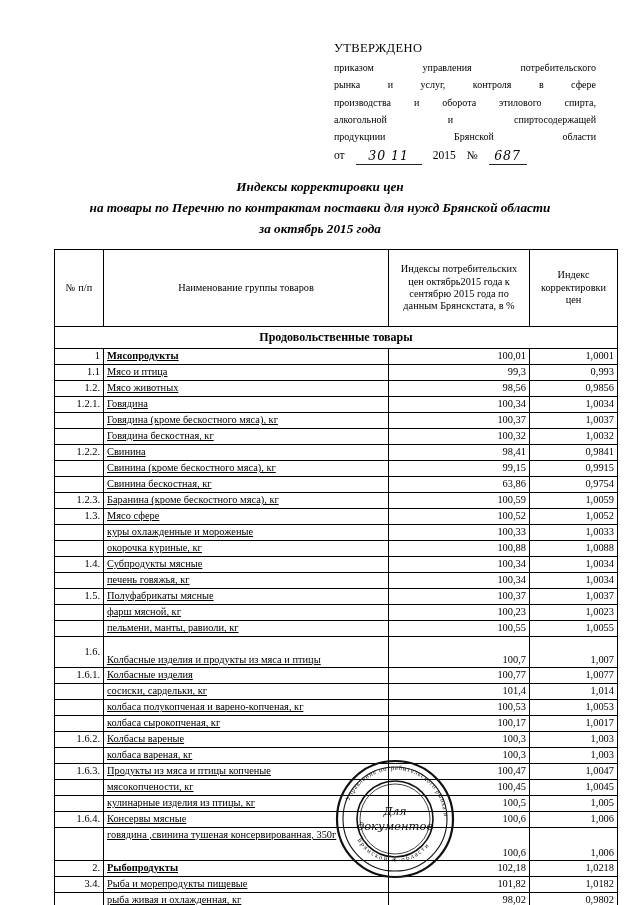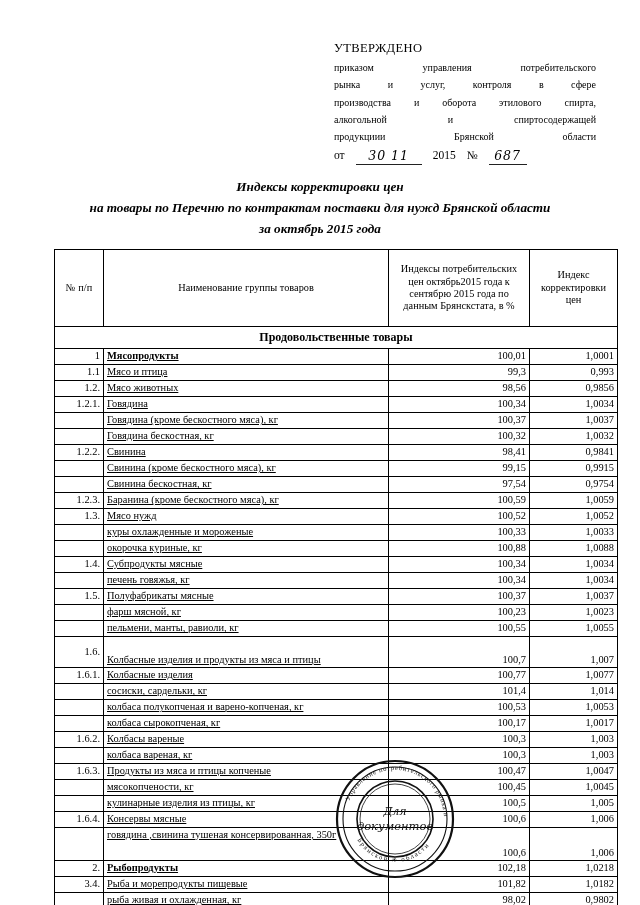--- a/index.html
+++ b/index.html
@@ -243,32 +243,32 @@
           </tr>
           <tr class="data">
             <td class="c-num-cell"></td>
             <td class="c-name-cell">Свинина (кроме бескостного мяса), кг</td>
             <td class="c-val">99,15</td>
             <td class="c-val">0,9915</td>
           </tr>
           <tr class="data">
             <td class="c-num-cell"></td>
             <td class="c-name-cell">Свинина бескостная, кг</td>
-            <td class="c-val">97,54</td>
+            <td class="c-val">63,86</td>
             <td class="c-val">0,9754</td>
           </tr>
           <tr class="data">
             <td class="c-num-cell">1.2.3.</td>
             <td class="c-name-cell">Баранина (кроме бескостного мяса), кг</td>
             <td class="c-val">100,59</td>
             <td class="c-val">1,0059</td>
           </tr>
           <tr class="data">
             <td class="c-num-cell">1.3.</td>
-            <td class="c-name-cell">Мясо нужд</td>
+            <td class="c-name-cell">Мясо сфере</td>
             <td class="c-val">100,52</td>
             <td class="c-val">1,0052</td>
           </tr>
           <tr class="data">
             <td class="c-num-cell"></td>
             <td class="c-name-cell">куры охлажденные и мороженые</td>
             <td class="c-val">100,33</td>
             <td class="c-val">1,0033</td>
           </tr>
           <tr class="data">

